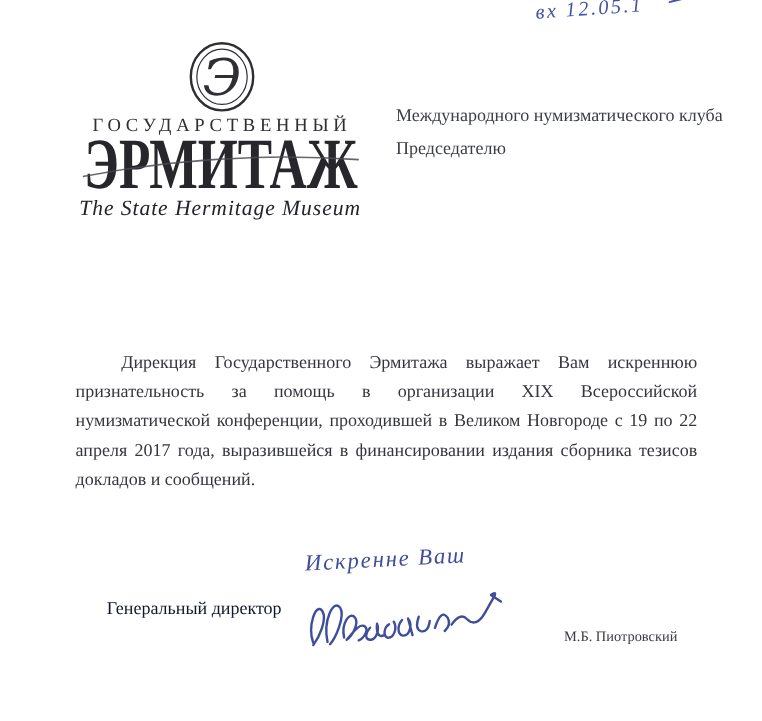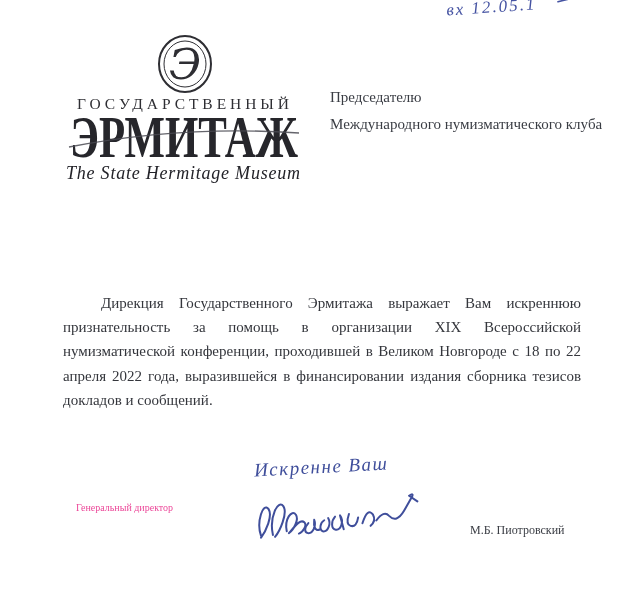--- a/index.html
+++ b/index.html
@@ -49,23 +49,23 @@
     color:#3f4e9b;
     transform:rotate(-3deg);
     letter-spacing:1.5px;
     white-space:nowrap;
   }
   .topnote-svg { left:440px; top:-13px; }
   .sign-svg { left:248px; top:485px; }
 
   
   .sig-title {
-    left:76px; top:495px;
-    font-size:10px; line-height:26px;
-    color:#ec4899;
+    left:89px; top:495px;
+    font-size:15px; line-height:26px;
+    color:#0f172a;
   }
   .sig-name {
     left:470px; top:523px;
     font-size:12px; color:#3a3d44;
     white-space:nowrap;
   }
 </style>
 </head>
 <body>
 
@@ -86,27 +86,27 @@
     <text x="14" y="76" font-size="15.5" font-family="Liberation Serif, serif" fill="#2e2e33" textLength="212" lengthAdjust="spacing">ГОСУДАРСТВЕННЫЙ</text>
 
     <text x="7" y="124" font-size="60" font-weight="bold" font-family="Liberation Serif, serif" fill="#26262b" textLength="228" lengthAdjust="spacingAndGlyphs">ЭРМИТАЖ</text>
 
     <path d="M6,114 Q120,92 236,100" fill="none" stroke="#4a4a52" stroke-width="1.3" opacity="0.85"></path>
 
     <text x="3" y="146" font-size="18" font-style="italic" font-family="Liberation Serif, serif" fill="#232329" textLength="234" lengthAdjust="spacing">The State Hermitage Museum</text>
   </svg>
 
   <div class="abs recipient">
+    <div>Международного нумизматического клуба</div>
     <div>Председателю</div>
-    <div>Международного нумизматического клуба</div>
   </div>
 
 
   <div class="abs body-text">
-    <p>Дирекция Государственного Эрмитажа выражает Вам искреннюю признательность за помощь в организации XIX Всероссийской нумизматической конференции, проходившей в Великом Новгороде с 18 по 22 апреля 2022 года, выразившейся в финансировании издания сборника тезисов докладов и сообщений.</p>
+    <p>Дирекция Государственного Эрмитажа выражает Вам искреннюю признательность за помощь в организации XIX Всероссийской нумизматической конференции, проходившей в Великом Новгороде с 19 по 22 апреля 2017 года, выразившейся в финансировании издания сборника тезисов докладов и сообщений.</p>
   </div>
 
   <div class="abs hand-sincerely">Искренне Ваш</div>
 
   <svg class="abs sign-svg" width="200" height="60" viewBox="0 0 200 60">
     <g fill="none" stroke="#3f4e9b" stroke-width="2" stroke-linecap="round" stroke-linejoin="round" transform="rotate(-3 100 30)">
       <path d="M12,46 C8,32 16,12 21,20 C25,27 17,42 12,48"></path>
       <path d="M24,46 C21,28 31,10 36,18 C40,25 31,43 26,48"></path>
       <path d="M38,43 C36,31 44,21 48,27 C51,32 45,42 40,45 C46,39 52,31 56,35 C59,38 54,45 50,46"></path>
       <path d="M60,36 C56,40 55,45 59,46 C64,47 68,39 66,33 C65,39 66,45 71,43"></path>

